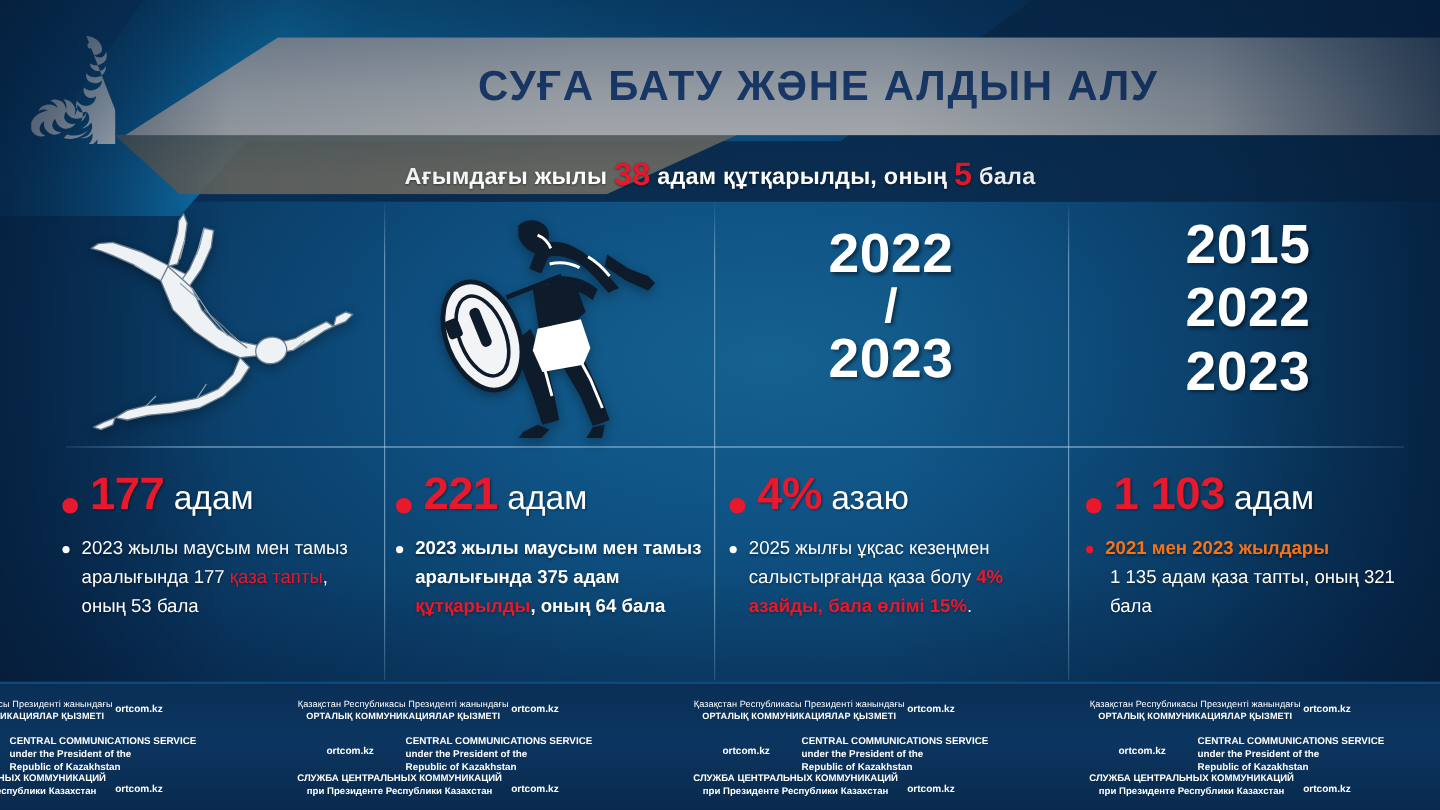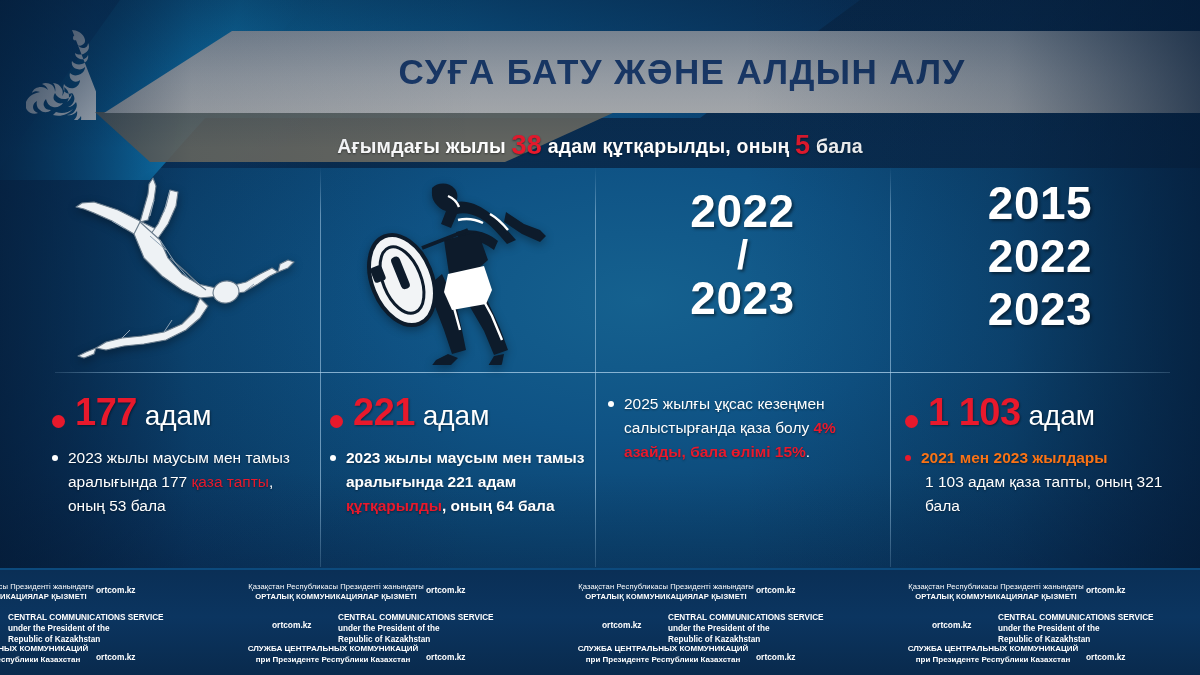--- a/index.html
+++ b/index.html
@@ -240,47 +240,54 @@
     <div class="headline">
       <div class="dot"></div>
       <div class="headline-text">
         <span class="num">221</span>
         <span>адам</span>
       </div>
     </div>
     <div class="body">
       <div class="dot sm"></div>
       <div class="body-text bold">
-        <span>2023 жылы маусым мен тамыз аралығында 221 адам </span><span class="r">құтқарылды</span><span>, оның 64 бала</span>
+        <span>2023 жылы маусым мен тамыз аралығында 375 адам </span><span class="r">құтқарылды</span><span>, оның 64 бала</span>
       </div>
     </div>
   </div>
 
   <div class="col" style="left:608px;width:272px;">
+    <div class="headline">
+      <div class="dot"></div>
+      <div class="headline-text">
+        <span class="num pct">4%</span>
+        <span>азаю</span>
+      </div>
+    </div>
     <div class="body">
       <div class="dot sm"></div>
       <div class="body-text">
         <span>2025 жылғы ұқсас кезеңмен салыстырғанда қаза болу </span><span class="rb">4% азайды, бала өлімі 15%</span><span>.</span>
       </div>
     </div>
   </div>
 
   <div class="col" style="left:905px;width:275px;">
     <div class="headline">
       <div class="dot"></div>
       <div class="headline-text">
         <span class="num">1 103</span>
         <span>адам</span>
       </div>
     </div>
     <div class="body">
       <div class="dot sm red"></div>
       <div>
         <div class="body-text rb" style="font-weight:bold;color:#f97316;">2021 мен 2023 жылдары</div>
-        <div class="body-text" style="padding-left:4px">1 103 адам қаза тапты, оның 321 бала</div>
+        <div class="body-text" style="padding-left:4px">1 135 адам қаза тапты, оның 321 бала</div>
       </div>
     </div>
   </div>
 
   <div class="footer">
     <div class="ftile" style="left:-132px">
       <div class="kz">
         <div class="l1">Қазақстан Республикасы Президенті жанындағы</div>
         <div>ОРТАЛЫҚ КОММУНИКАЦИЯЛАР ҚЫЗМЕТІ</div>
       </div>

